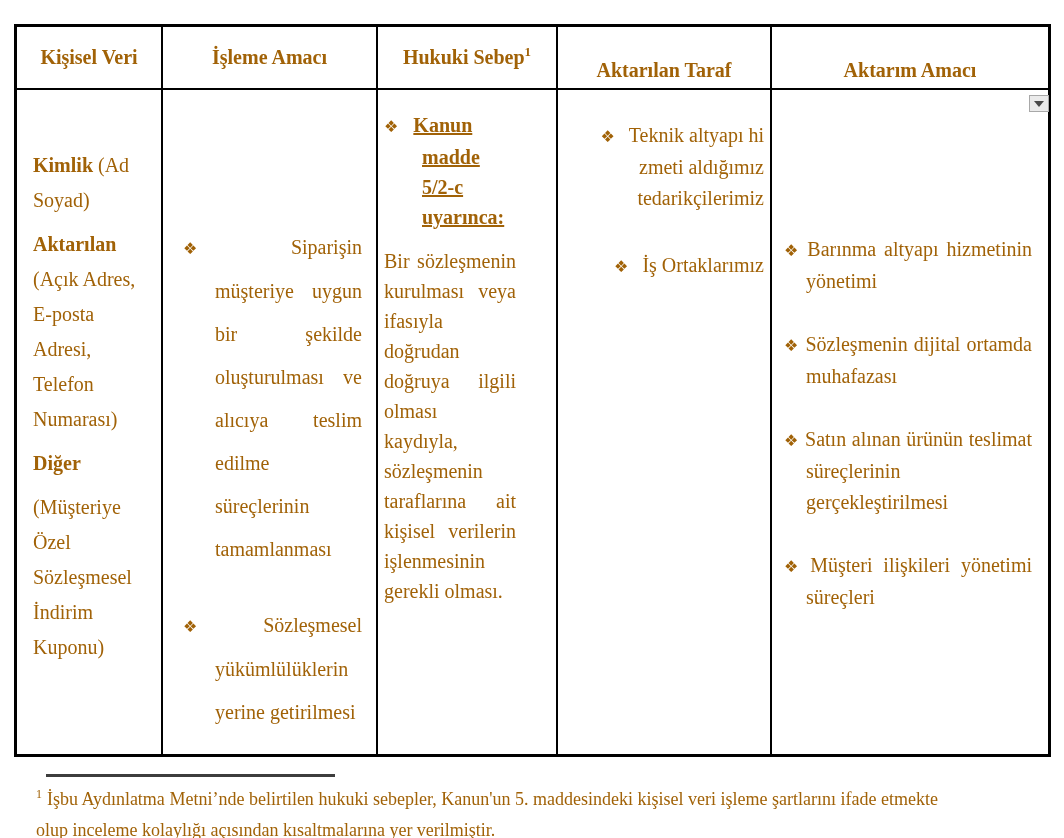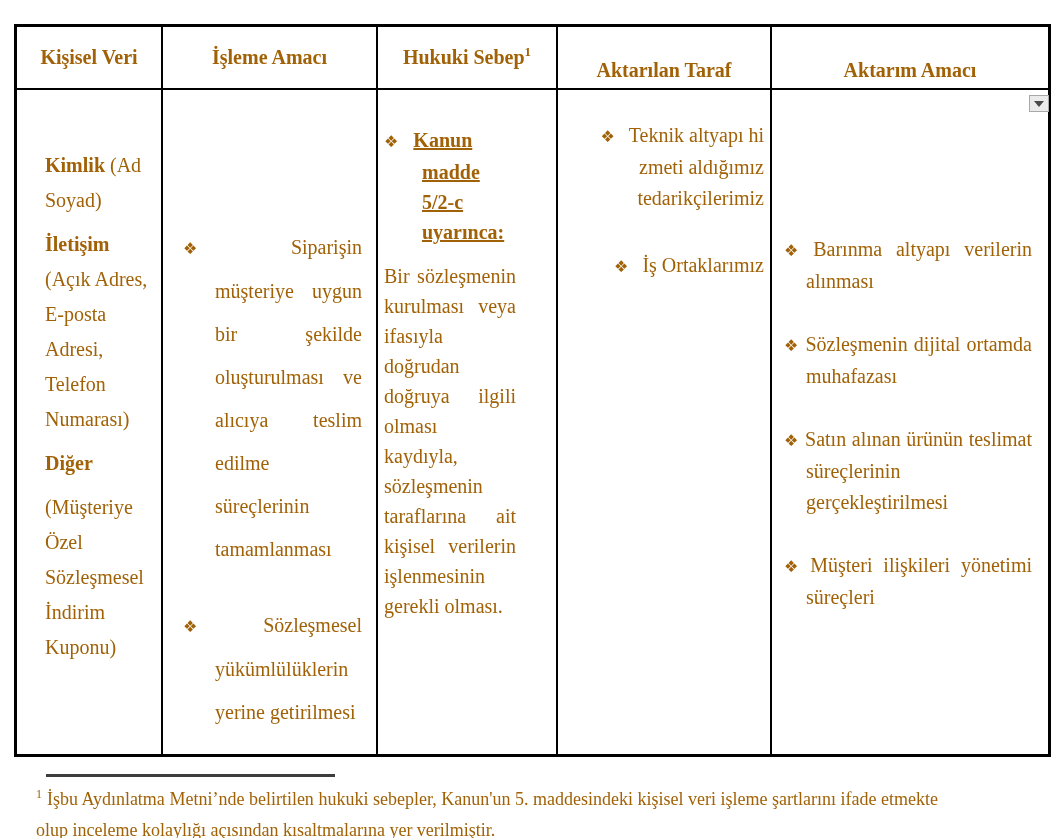--- a/index.html
+++ b/index.html
@@ -20,35 +20,35 @@
   .cell.last { border-right:none; }
   .hcell {
     border-bottom:2px solid #000; display:flex; align-items:center; justify-content:center;
     font-weight:bold; font-size:20px; text-align:center;
   }
   .hcell.low span.hlabel { position:relative; top:13px;text-align:right; }
   sup.fnref { font-size:13px; vertical-align:super; line-height:0; }
   .bcell { font-size:20px; }
 
   
-  .c1 { padding:58px 8px 0 28px; line-height:35px; }
+  .c1 { padding:58px 8px 0 16px; line-height:35px; }
   .c1 p { margin:0 0 9px 0; }
   .c1 b { font-weight:bold; }
 
   
   .li { position:relative; margin:0; }
   .bullet { font-family:"DejaVu Sans",sans-serif; font-size:16px; }
 
   
   .c2 { padding:136px 14px 0 20px; line-height:43px; text-align:justify; }
   .c2 .li { padding-left:32px; text-indent:-32px; margin-bottom:33px; overflow-wrap:break-word; word-break:break-word; }
   .c2 .bullet { margin-right:13px; }
 
   
-  .c3 { padding:35px 40px 0 6px; line-height:30px; }
+  .c3 { padding:20px 40px 0 6px; line-height:30px; }
   .c3 .li { padding-left:38px; text-indent:-38px; font-weight:bold; text-align:left; margin-bottom:14px; }
   .c3 .li .htext { text-decoration:underline; }
   .c3 .bullet { margin-right:15px; }
   .c3 .para { text-align:justify; overflow-wrap:break-word; }
 
   
   .c4 { padding:30px 6px 0 42px; line-height:31px; text-align:right; }
   .c4 .li { padding-left:34px; text-indent:-34px; margin-bottom:36px; word-break:break-all; }
   .c4 .li.gap-lg { margin-top:50px; }
   .c4 .bullet { margin-right:14px; }
@@ -96,42 +96,42 @@
     </div>
     <div class="cell hcell low">
       <span class="hlabel">Aktarılan Taraf</span>
     </div>
     <div class="cell hcell low last">
       <span class="hlabel">Aktarım Amacı</span>
     </div>
 
     <div class="cell bcell c1">
       <p><b>Kimlik</b><span> (Ad Soyad)</span></p>
-      <p><b>İletişim</b><span> (Açık Adres, E-posta Adresi, Telefon Numarası)</span></p>
+      <p><b>Aktarılan</b><span> (Açık Adres, E-posta Adresi, Telefon Numarası)</span></p>
       <p><b>Diğer</b></p>
       <p><span>(Müşteriye Özel Sözleşmesel İndirim Kuponu)</span></p>
     </div>
 
     <div class="cell bcell c2">
       <div class="li"><span class="bullet">❖</span><span>Siparişin müşteriye uygun bir şekilde oluşturulması ve alıcıya teslim edilme süreçlerinin tamamlanması</span></div>
       <div class="li"><span class="bullet">❖</span><span>Sözleşmesel yükümlülüklerin yerine getirilmesi</span></div>
     </div>
 
     <div class="cell bcell c3">
       <div class="li"><span class="bullet">❖</span><span class="htext">Kanun madde 5/2-c uyarınca:</span></div>
       <div class="para">Bir sözleşmenin kurulması veya ifasıyla doğrudan doğruya ilgili olması kaydıyla, sözleşmenin taraflarına ait kişisel verilerin işlenmesinin gerekli olması.</div>
     </div>
 
     <div class="cell bcell c4">
       <div class="li"><span class="bullet">❖</span><span>Teknik altyapı hizmeti aldığımız tedarikçilerimiz</span></div>
       <div class="li"><span class="bullet">❖</span><span>İş Ortaklarımız</span></div>
     </div>
 
     <div class="cell bcell c5 last">
-      <div class="li"><span class="bullet">❖</span><span>Barınma altyapı verilerin alınması</span></div>
+      <div class="li"><span class="bullet">❖</span><span>Barınma altyapı hizmetinin yönetimi</span></div>
       <div class="li"><span class="bullet">❖</span><span>Sözleşmenin dijital ortamda muhafazası</span></div>
       <div class="li"><span class="bullet">❖</span><span>Satın alınan ürünün teslimat süreçlerinin gerçekleştirilmesi</span></div>
       <div class="li"><span class="bullet">❖</span><span>Müşteri ilişkileri yönetimi süreçleri</span></div>
     </div>
 
   </div>
 
   <div class="dropdown-btn">
     <span class="tri"></span>
   </div>

